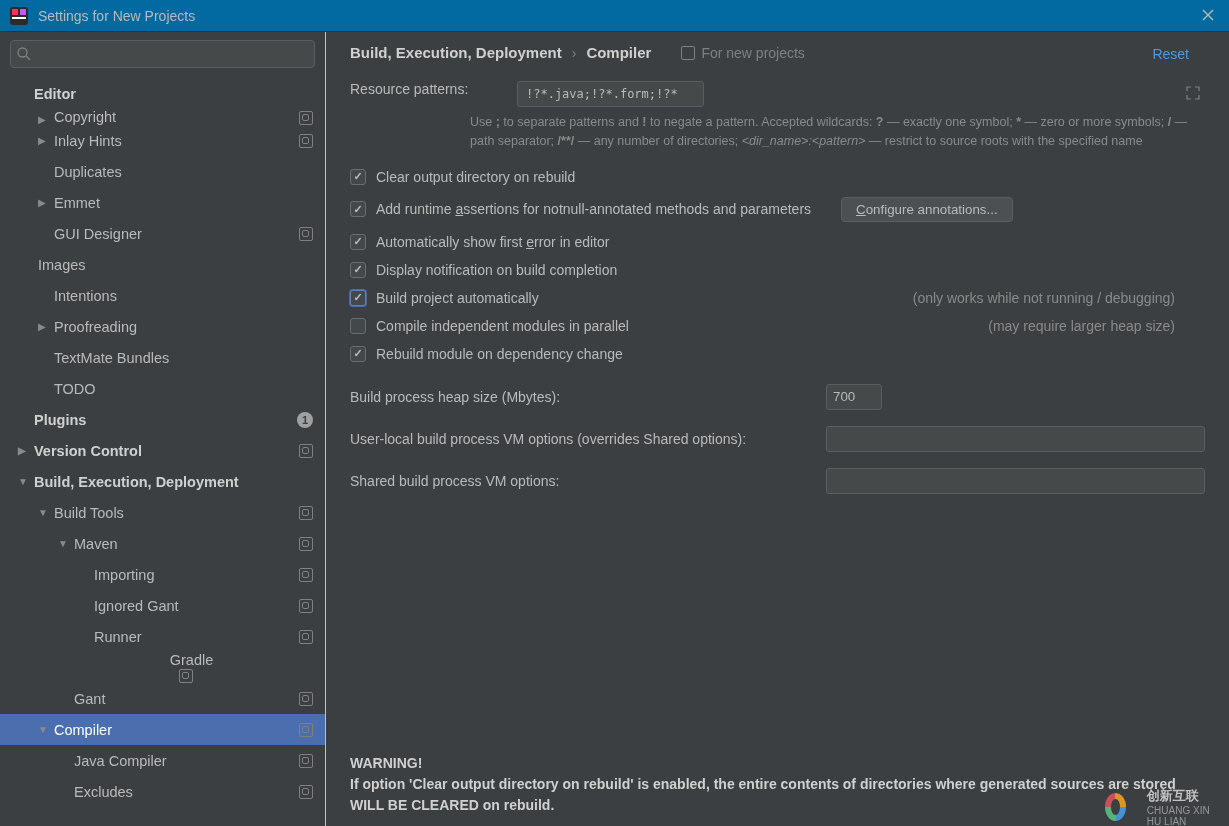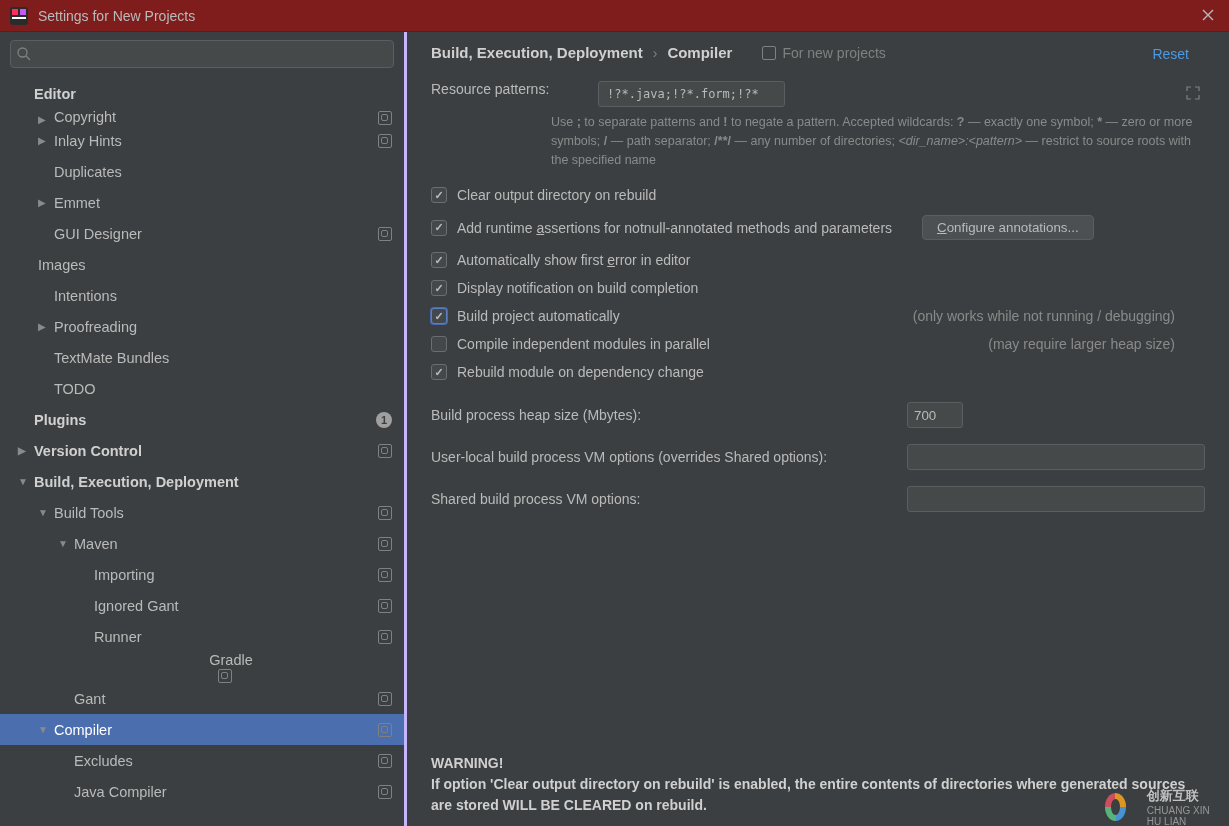--- a/index.html
+++ b/index.html
@@ -7,21 +7,21 @@
   font-family: -apple-system, "Segoe UI", Arial, sans-serif;
   font-size: 14px;
   background: #3c3f41;
   color: #bababa;
   width: 1229px;
   height: 826px;
   overflow: hidden;
 }
 .title-bar {
   height: 32px;
-  background: #7f1d1d;
+  background: #0369a1;
   border-bottom: 1px solid #2d2f30;
   display: flex;
   align-items: center;
   padding: 0 10px;
   position: relative;
 }
 .title-bar .logo {
   width: 18px;
   height: 18px;
   margin-right: 10px;
@@ -36,23 +36,23 @@
   align-items: center;
   justify-content: center;
   cursor: pointer;
 }
 .title-bar .close svg { width: 12px; height: 12px; }
 .main {
   display: flex;
   height: calc(100% - 32px);
 }
 .sidebar {
-  width: 407px;
+  width: 326px;
   background: #3c3f41;
-  border-right: 3px solid #c4b5fd;
+  border-right: 1px solid #c4b5fd;
   display: flex;
   flex-direction: column;
 }
 .search-box {
   margin: 8px 10px;
   position: relative;
 }
 .search-box input {
   width: 100%;
   height: 28px;
@@ -402,26 +402,26 @@
           <span class="label">Gant</span>
           <span class="scope-icon"></span>
         </div>
         <div class="tree-item selected" style="padding-left: 38px;">
           <span class="arrow">▼</span>
           <span class="label">Compiler</span>
           <span class="scope-icon"></span>
         </div>
         <div class="tree-item" style="padding-left: 58px;">
           <span class="arrow"></span>
+          <span class="label">Java Compiler</span>
+          <span class="scope-icon"></span>
+        </div>
+        <div class="tree-item" style="padding-left: 58px;">
+          <span class="arrow"></span>
           <span class="label">Excludes</span>
-          <span class="scope-icon"></span>
-        </div>
-        <div class="tree-item" style="padding-left: 58px;">
-          <span class="arrow"></span>
-          <span class="label">Java Compiler</span>
           <span class="scope-icon"></span>
         </div>
       </div>
   </div>
 
   <div class="content">
     <div class="crumb-row">
       <span class="crumb-strong">Build, Execution, Deployment</span>
       <span class="crumb-sep">›</span>
       <span class="crumb-strong">Compiler</span>

